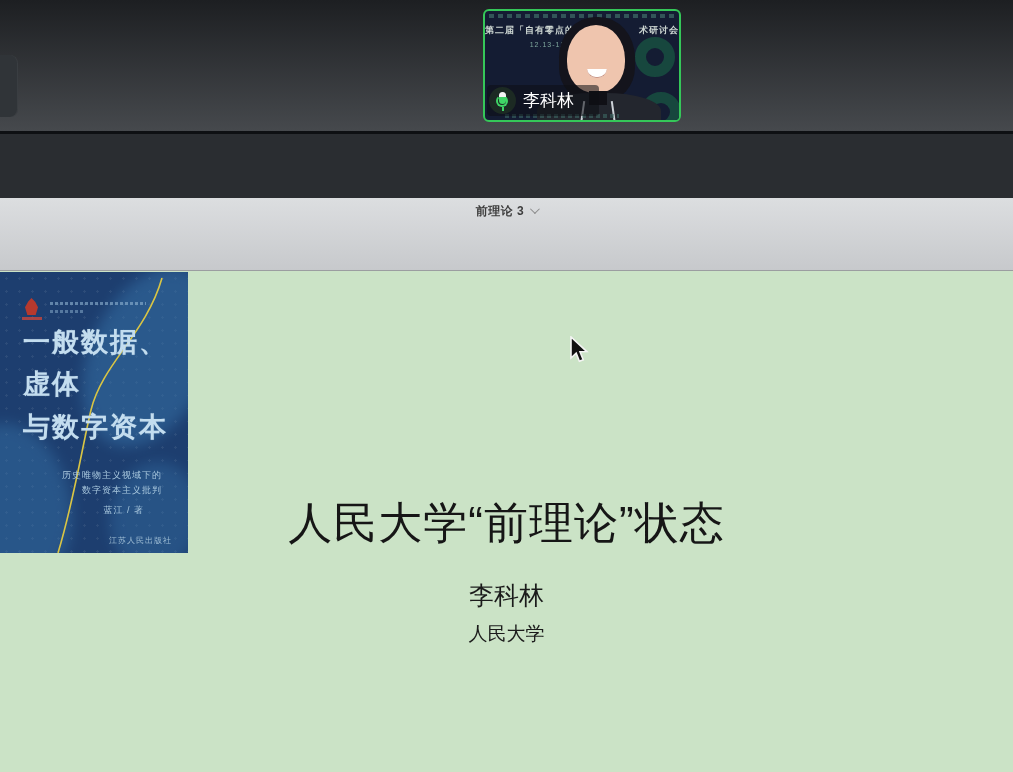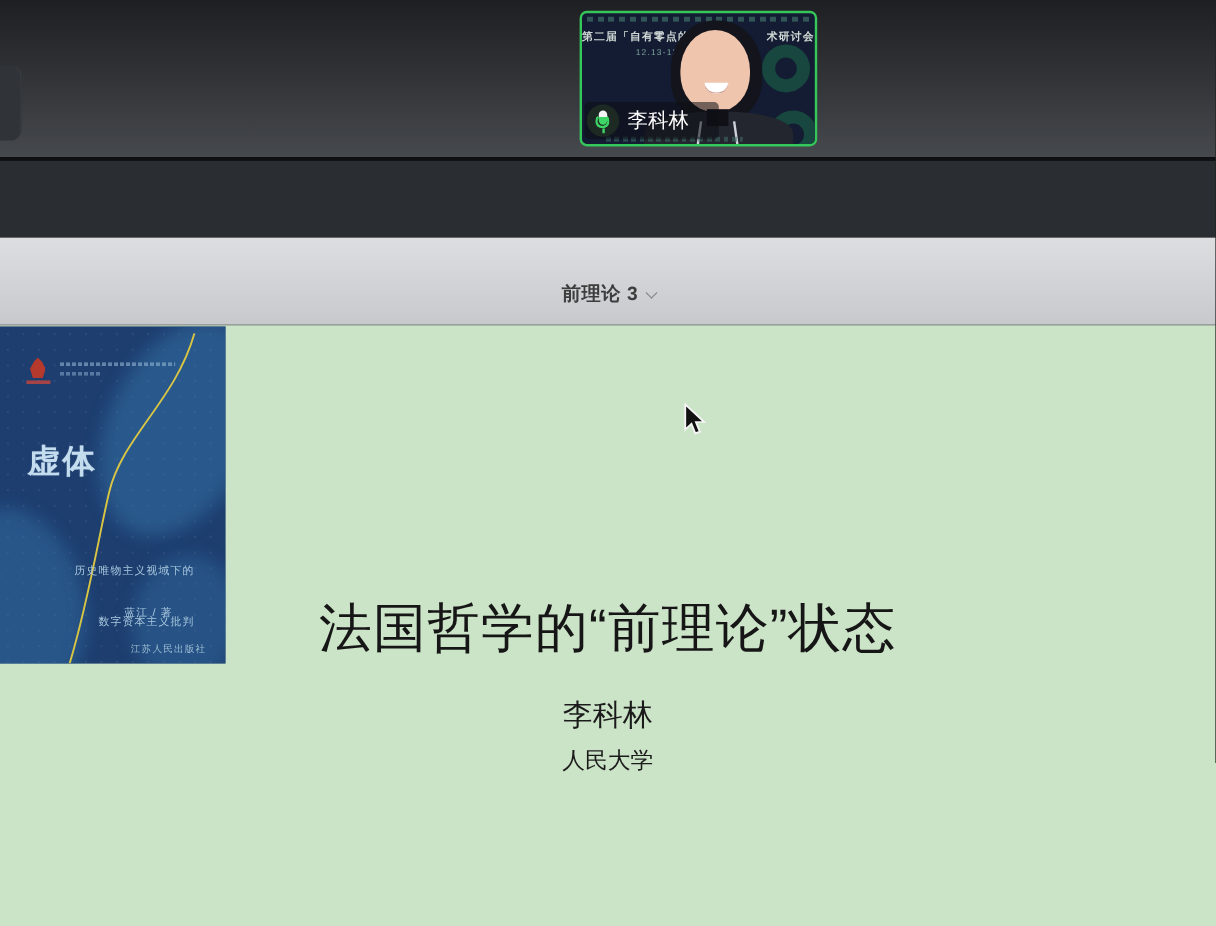--- a/index.html
+++ b/index.html
@@ -76,21 +76,21 @@
   .vt-name { color:#fff; font-size:17px; margin-left:7px; white-space:nowrap; }
 
   
   .toolbar {
     position:absolute; left:0; top:198px; width:1013px; height:73px;
     background:linear-gradient(#dcdee0, #c7c9cc);
     border-bottom:1px solid #9b9da0;
   }
   .win-title {
     position:absolute; left:0; top:5px; width:1013px; text-align:center;
-    font-size:16px; color:#3d3d3d; font-weight:bold; letter-spacing:.5px;margin-top:32px;
+    font-size:12px; color:#3d3d3d; font-weight:bold; letter-spacing:.5px;
   }
   .title-chevron {
     display:inline-block; width:7px; height:7px; margin-left:6px; margin-bottom:1px;
     border-right:1.5px solid #8b8b8b; border-bottom:1.5px solid #8b8b8b;
     transform:rotate(45deg) translateY(-2px);
   }
   .tbtn {
     position:absolute; top:225px; height:26px; border-radius:6px;
     background:linear-gradient(#ffffff,#f2f3f3);
     box-shadow:0 0 0 0.5px rgba(0,0,0,0.25), 0 1px 1px rgba(0,0,0,0.12);
@@ -141,21 +141,21 @@
     clip-path:polygon(50% 0, 78% 22%, 100% 55%, 82% 100%, 18% 100%, 0 55%, 25% 20%); }
   .bc-logo-text { position:absolute; left:22px; top:45px; width:20px; height:3px; background:rgba(200,70,60,.8); }
   .bc-series-line1 { position:absolute; left:50px; top:30px; width:96px; height:3px; opacity:.6;
     background:repeating-linear-gradient(90deg,#8fb3d1 0 3px, transparent 3px 5px); }
   .bc-series-line2 { position:absolute; left:50px; top:38px; width:34px; height:3px; opacity:.5;
     background:repeating-linear-gradient(90deg,#8fb3d1 0 3px, transparent 3px 5px); }
   .bc-title { position:absolute; left:23px; color:#c3ddef; font-weight:bold; letter-spacing:2px;
     font-size:27px; white-space:nowrap; text-shadow:0 0 1px rgba(195,221,239,.5); }
   .bc-t1 { top:52px; } .bc-t2 { top:94px; } .bc-t3 { top:137px; }
   .bc-sub { position:absolute; right:26px; text-align:right; font-size:9px; color:#a9c8de; letter-spacing:1px; white-space:nowrap; }
-  .bc-s1 { top:197px; } .bc-s2 { top:212px;margin-top:28px; }
+  .bc-s1 { top:197px; } .bc-s2 { top:212px; }
   .bc-author { position:absolute; right:44px; top:232px; font-size:9px; color:#a9c8de; letter-spacing:1px;margin-left:29px; }
   .bc-pub { position:absolute; right:16px; top:263px; font-size:8px; color:#9ebdd4; letter-spacing:1px; }
 
   
   .cursor { position:absolute; left:569px; top:336px; }
 </style>
 </head>
 <body>
 
 <div id="screen">
@@ -283,28 +283,30 @@
       <div class="bc-blob blob1"></div>
       <div class="bc-blob blob2"></div>
       <div class="bc-blob blob3"></div>
       <svg class="bc-curve" width="188" height="281" viewBox="0 0 188 281">
         <path d="M162,6 C146,62 102,92 91,138 C82,176 74,228 58,281" fill="none" stroke="#d9c544" stroke-width="1.6"></path>
       </svg>
       <div class="bc-logo"></div>
       <div class="bc-logo-text"></div>
       <div class="bc-series-line1"></div>
       <div class="bc-series-line2"></div>
+      <div class="bc-title bc-t1">一般数据、</div>
       <div class="bc-title bc-t2">虚体</div>
+      <div class="bc-title bc-t3">与数字资本</div>
       <div class="bc-sub bc-s1">历史唯物主义视域下的</div>
       <div class="bc-sub bc-s2">数字资本主义批判</div>
       <div class="bc-author">蓝江 / 著</div>
       <div class="bc-pub">江苏人民出版社</div>
     </div>
 
-    <div class="slide-title">法国哲学的“前理论”状态</div>
+    <div class="slide-title">人民大学“前理论”状态</div>
     <div class="slide-author">李科林</div>
     <div class="slide-affil">人民大学</div>
   </div>
 
   <svg class="cursor" width="22" height="30" viewBox="0 0 22 30">
     <path d="M2,1 L2,22 L7.2,17.2 L10.4,25.2 L14.2,23.7 L11,15.8 L17.8,15.6 Z" fill="#111" stroke="#f4f4f4" stroke-width="1.6"></path>
   </svg>
 
 </div>
 

